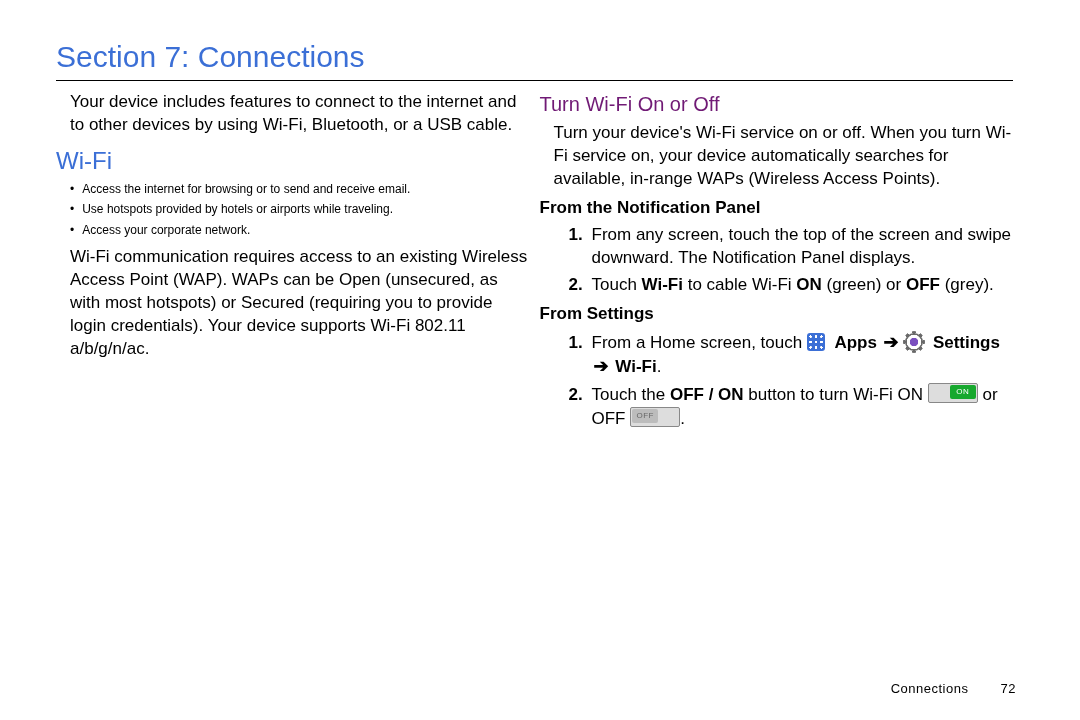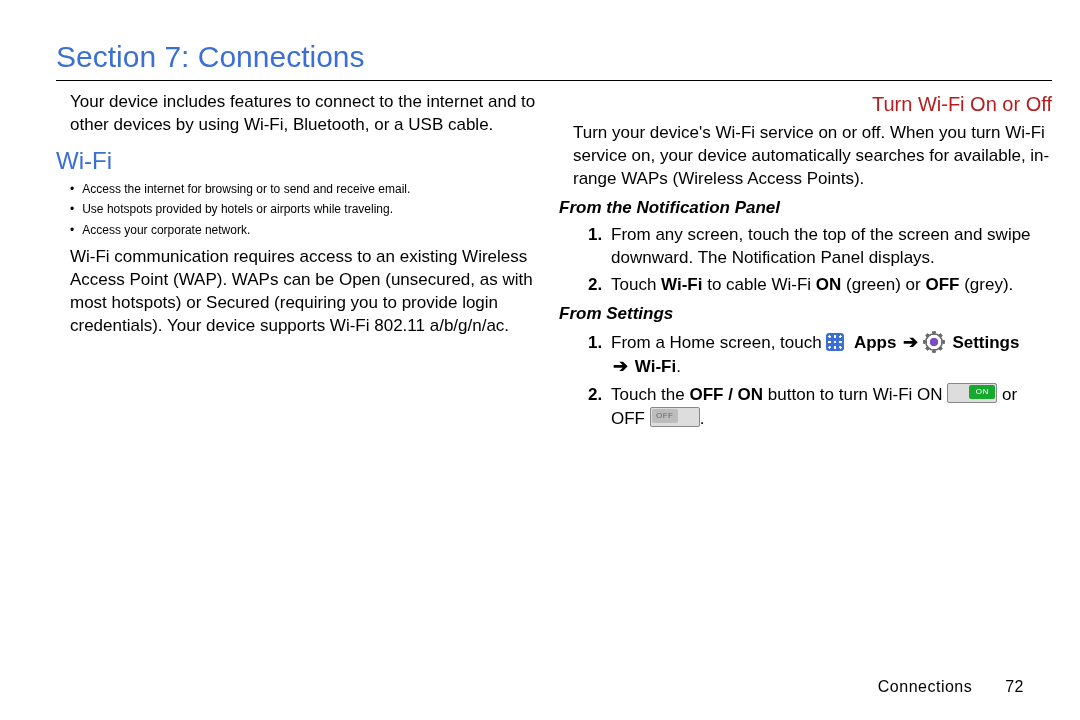--- a/index.html
+++ b/index.html
@@ -5,21 +5,21 @@
   html, body {
     margin: 0;
     padding: 0;
     width: 1080px;
     height: 720px;
     background: #fff;
     font-family: Arial, Helvetica, sans-serif;
     color: #000;
   }
   .page {
-    padding: 36px 28px 20px 56px;
+    padding: 36px 67px 20px 56px;
     box-sizing: border-box;
     width: 100%;
     height: 100%;
     position: relative;
   }
   .section-title {
     font-size: 30px;
     color: #3b6fd6;
     font-weight: 400;
     margin: 4px 0 6px 0;
@@ -39,25 +39,24 @@
     font-size: 17px;
     line-height: 1.35;
   }
   .h2 {
     color: #3b6fd6;
     font-size: 24px;
     margin: 8px 0 4px 0;
     font-weight: 400;
   }
   .h3 {
-    color: #b91c1c;
+    color: #701a75;
     font-size: 20px;
     margin: 0 0 4px 0;
     font-weight: 400;
-    text-align: right;
   }
   .body {
     margin: 0 0 6px 0;
   }
   .ind {
     margin-left: 14px;
   }
   ul.bul {
     list-style: none;
     padding: 0 0 0 14px;
@@ -67,38 +66,37 @@
     content: "•";
     margin-right: 8px;
   }
   ul.bul li {
     margin: 4px 0;
     font-size: 12px;
   }
   .sub {
     font-weight: bold;
     margin: 6px 0 4px 0;
-    font-style: italic;
   }
   ol.num {
     padding: 0 0 0 48px;
     margin: 2px 0 6px 0;
   }
   ol.num > li {
     margin: 4px 0;
     padding-left: 4px;
   }
   ol.num > li::marker {
     font-weight: bold;
   }
   .footer {
     position: absolute;
     bottom: 24px;
-    right: 56px;
-    font-size: 16px;
+    right: 64px;
+    font-size: 13px;
     letter-spacing: 0.5px;
     margin-left: 48px;
   }
   .footer .pn {
     margin-left: 28px;
   }
   .b { font-weight: bold; }
   
   .apps-icon {
     display: inline-block;

